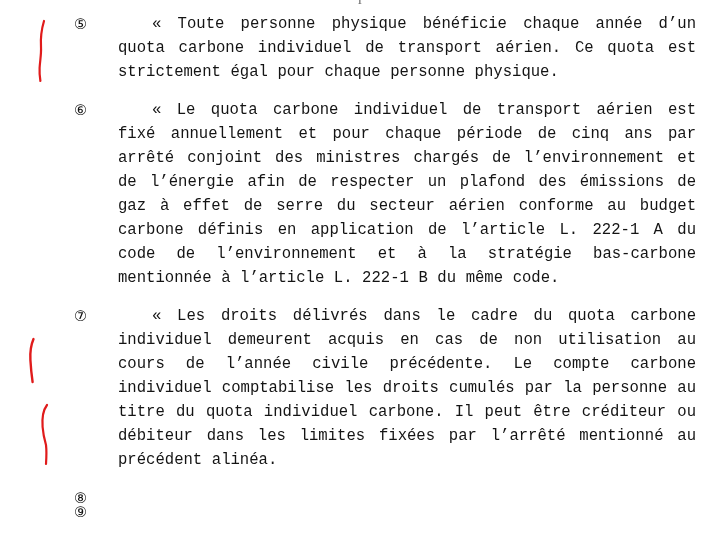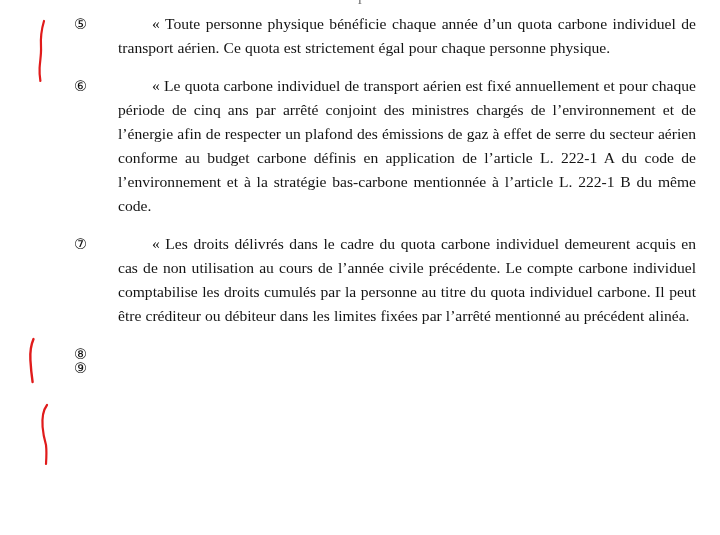--- a/index.html
+++ b/index.html
@@ -63,20 +63,21 @@
   .para-text {
     margin: 0 24px 0 118px;
     width: 578px;
     font-size: 15.6px;
     line-height: 24px;
     text-align: justify;
     text-justify: inter-word;
     text-indent: 34px;
     color: #141414;
     word-spacing: 0.2px;
+    font-family: Liberation Mono, monospace;
   }
 
   .para-text i {
     font-style: italic;
   }
 
   
   .gap-5  { height: 14px; }
   .gap-6  { height: 14px; }
   .gap-7  { height: 14px; }

